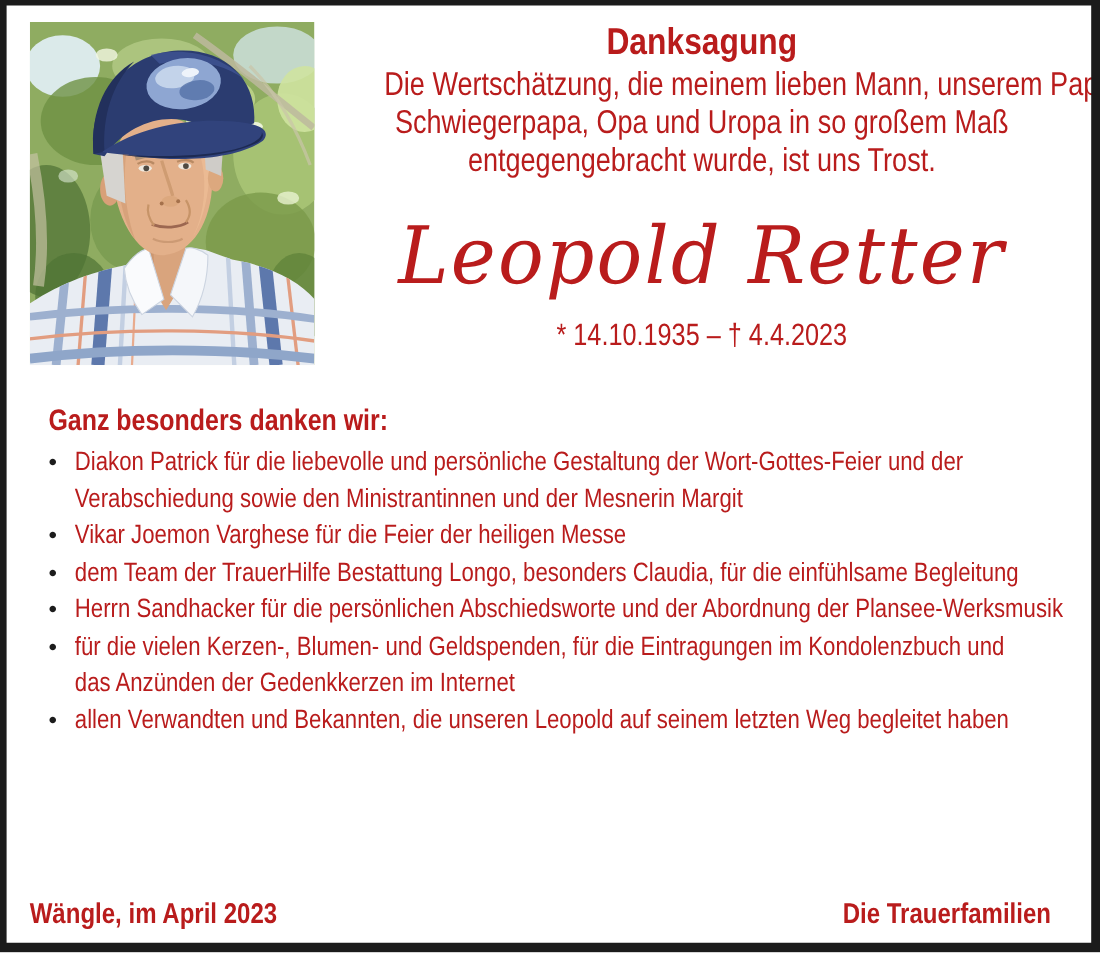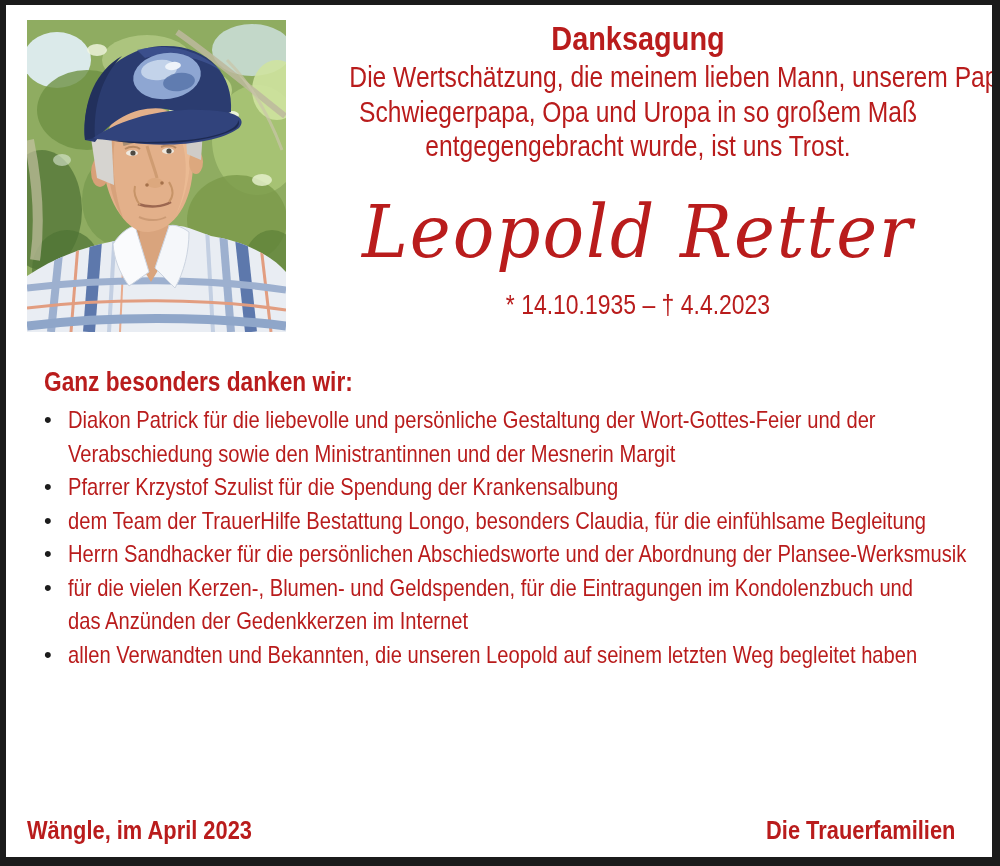--- a/index.html
+++ b/index.html
@@ -179,21 +179,21 @@
         <li>
           <span class="bullet"></span>
           <div class="li-lines">
             <div class="t-line">Diakon Patrick für die liebevolle und persönliche Gestaltung der Wort-Gottes-Feier und der</div>
             <div class="t-line">Verabschiedung sowie den Ministrantinnen und der Mesnerin Margit</div>
           </div>
         </li>
         <li>
           <span class="bullet"></span>
           <div class="li-lines">
-            <div class="t-line">Pfarrer Krzystof Szulist für die Spendung der Krankensalbung</div>
+            <div class="t-line">Vikar Joemon Varghese für die Feier der heiligen Messe</div>
           </div>
         </li>
         <li>
           <span class="bullet"></span>
           <div class="li-lines">
             <div class="t-line">dem Team der TrauerHilfe Bestattung Longo, besonders Claudia, für die einfühlsame Begleitung</div>
           </div>
         </li>
         <li>
           <span class="bullet"></span>

